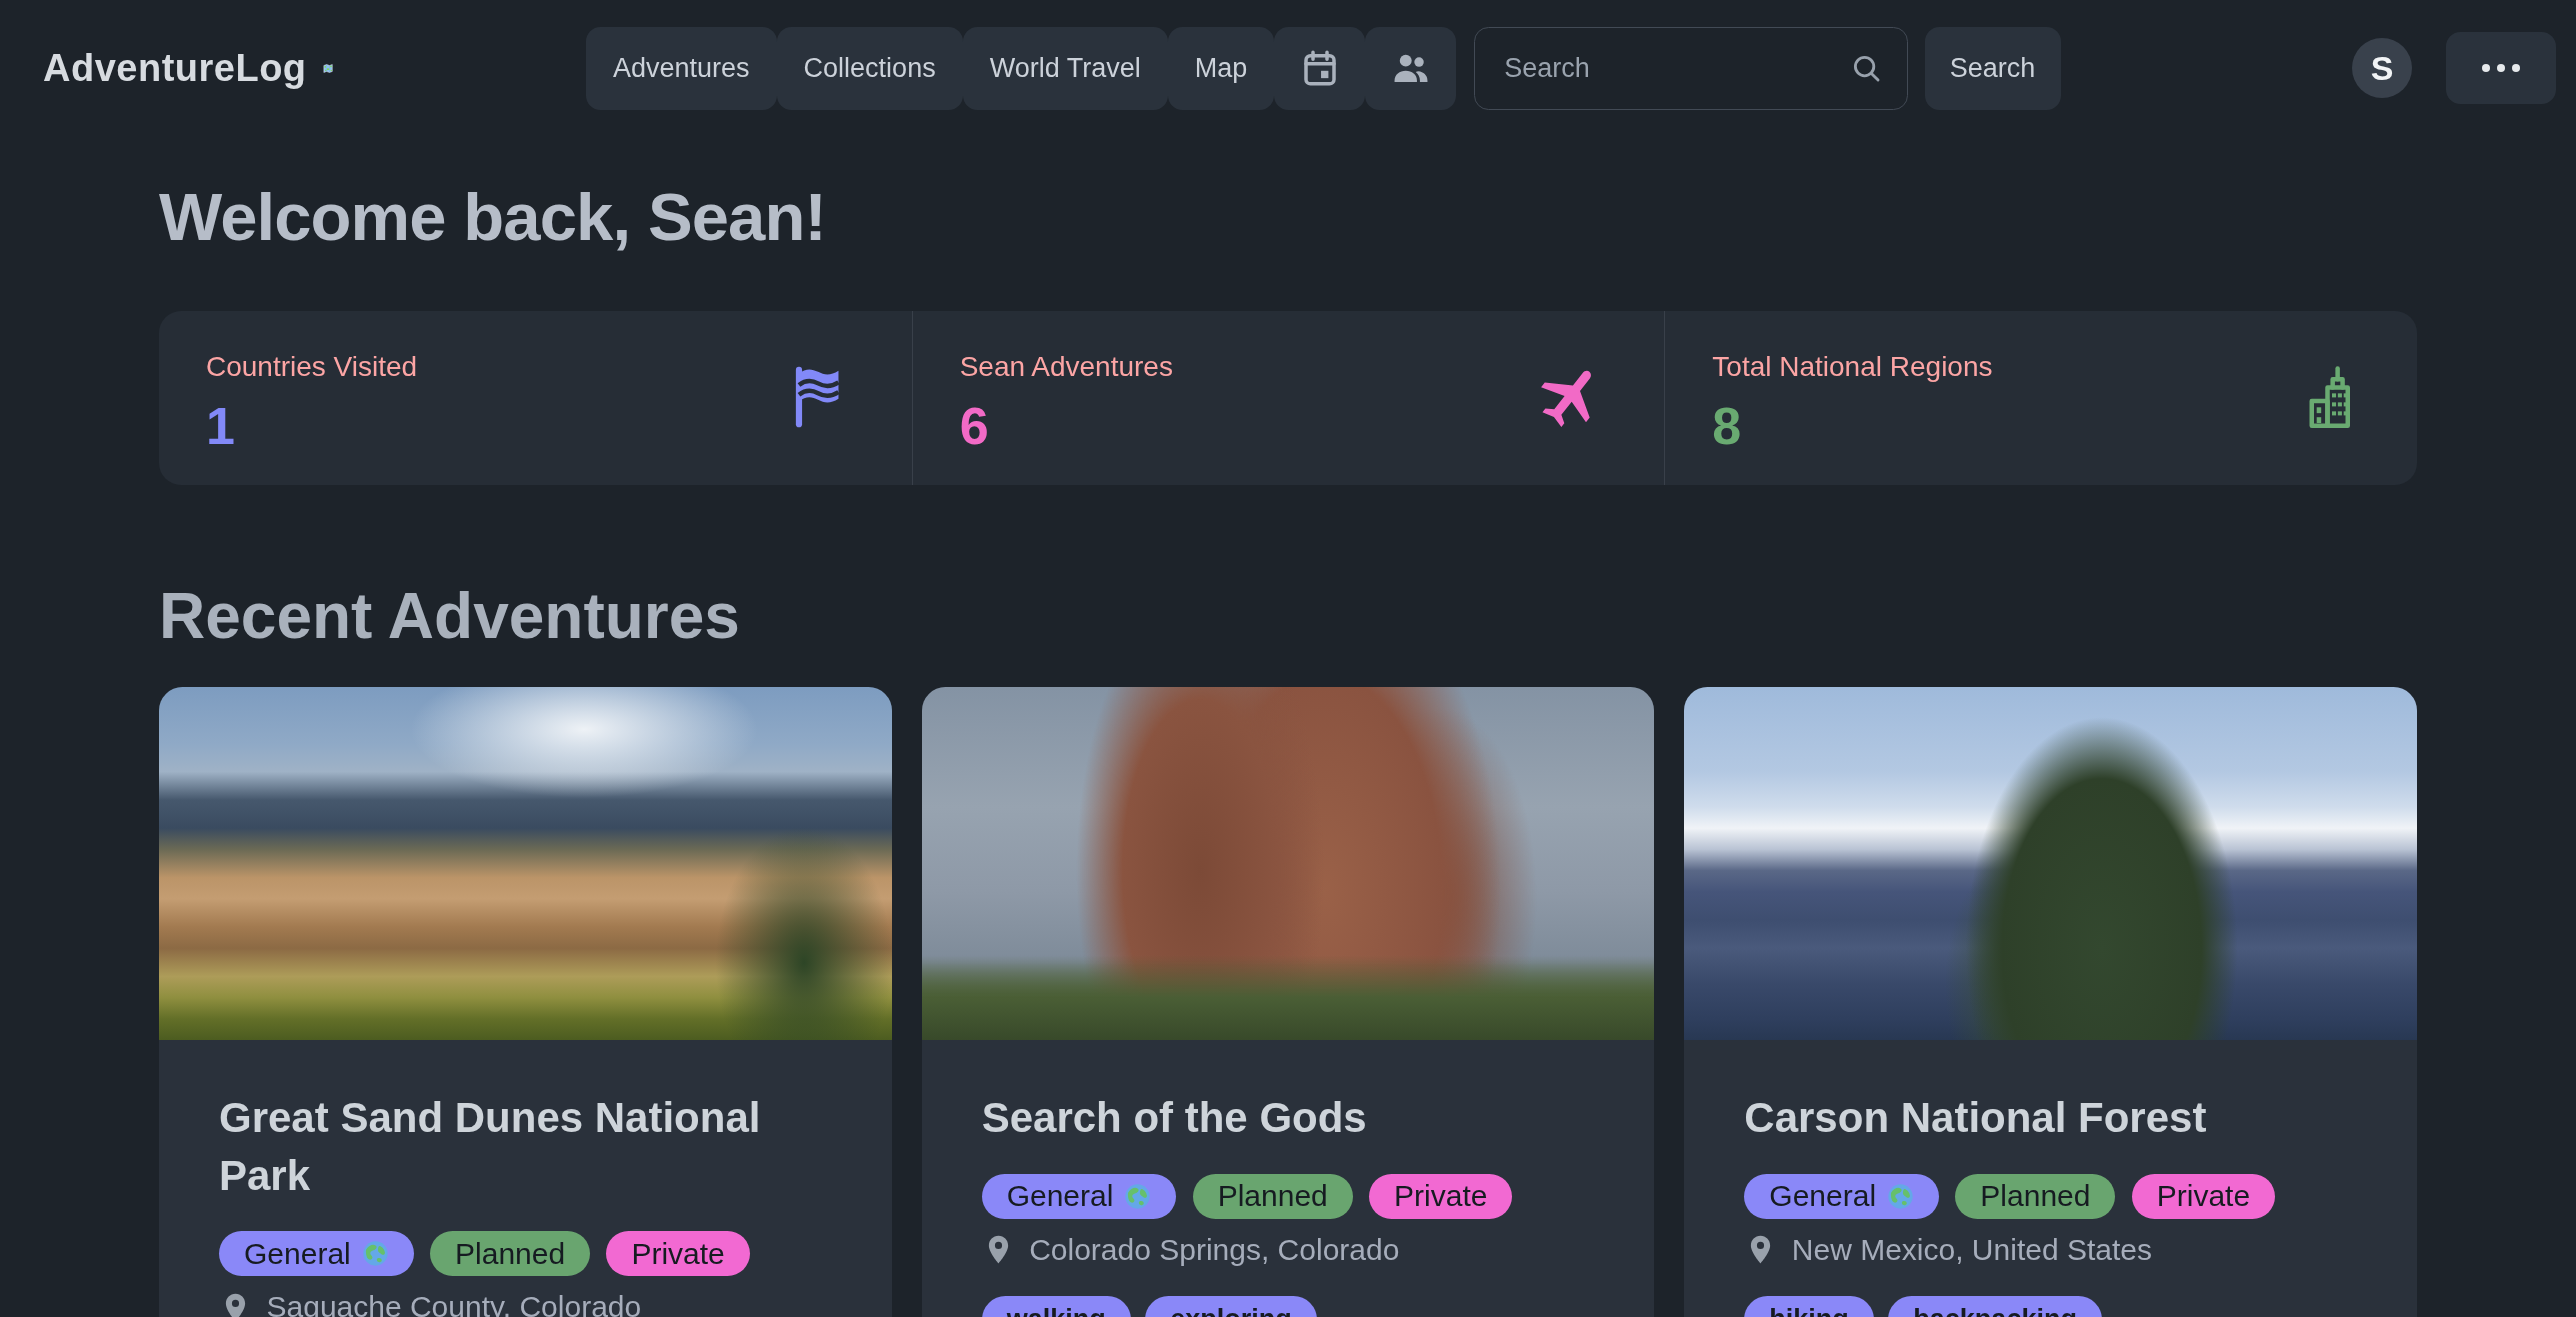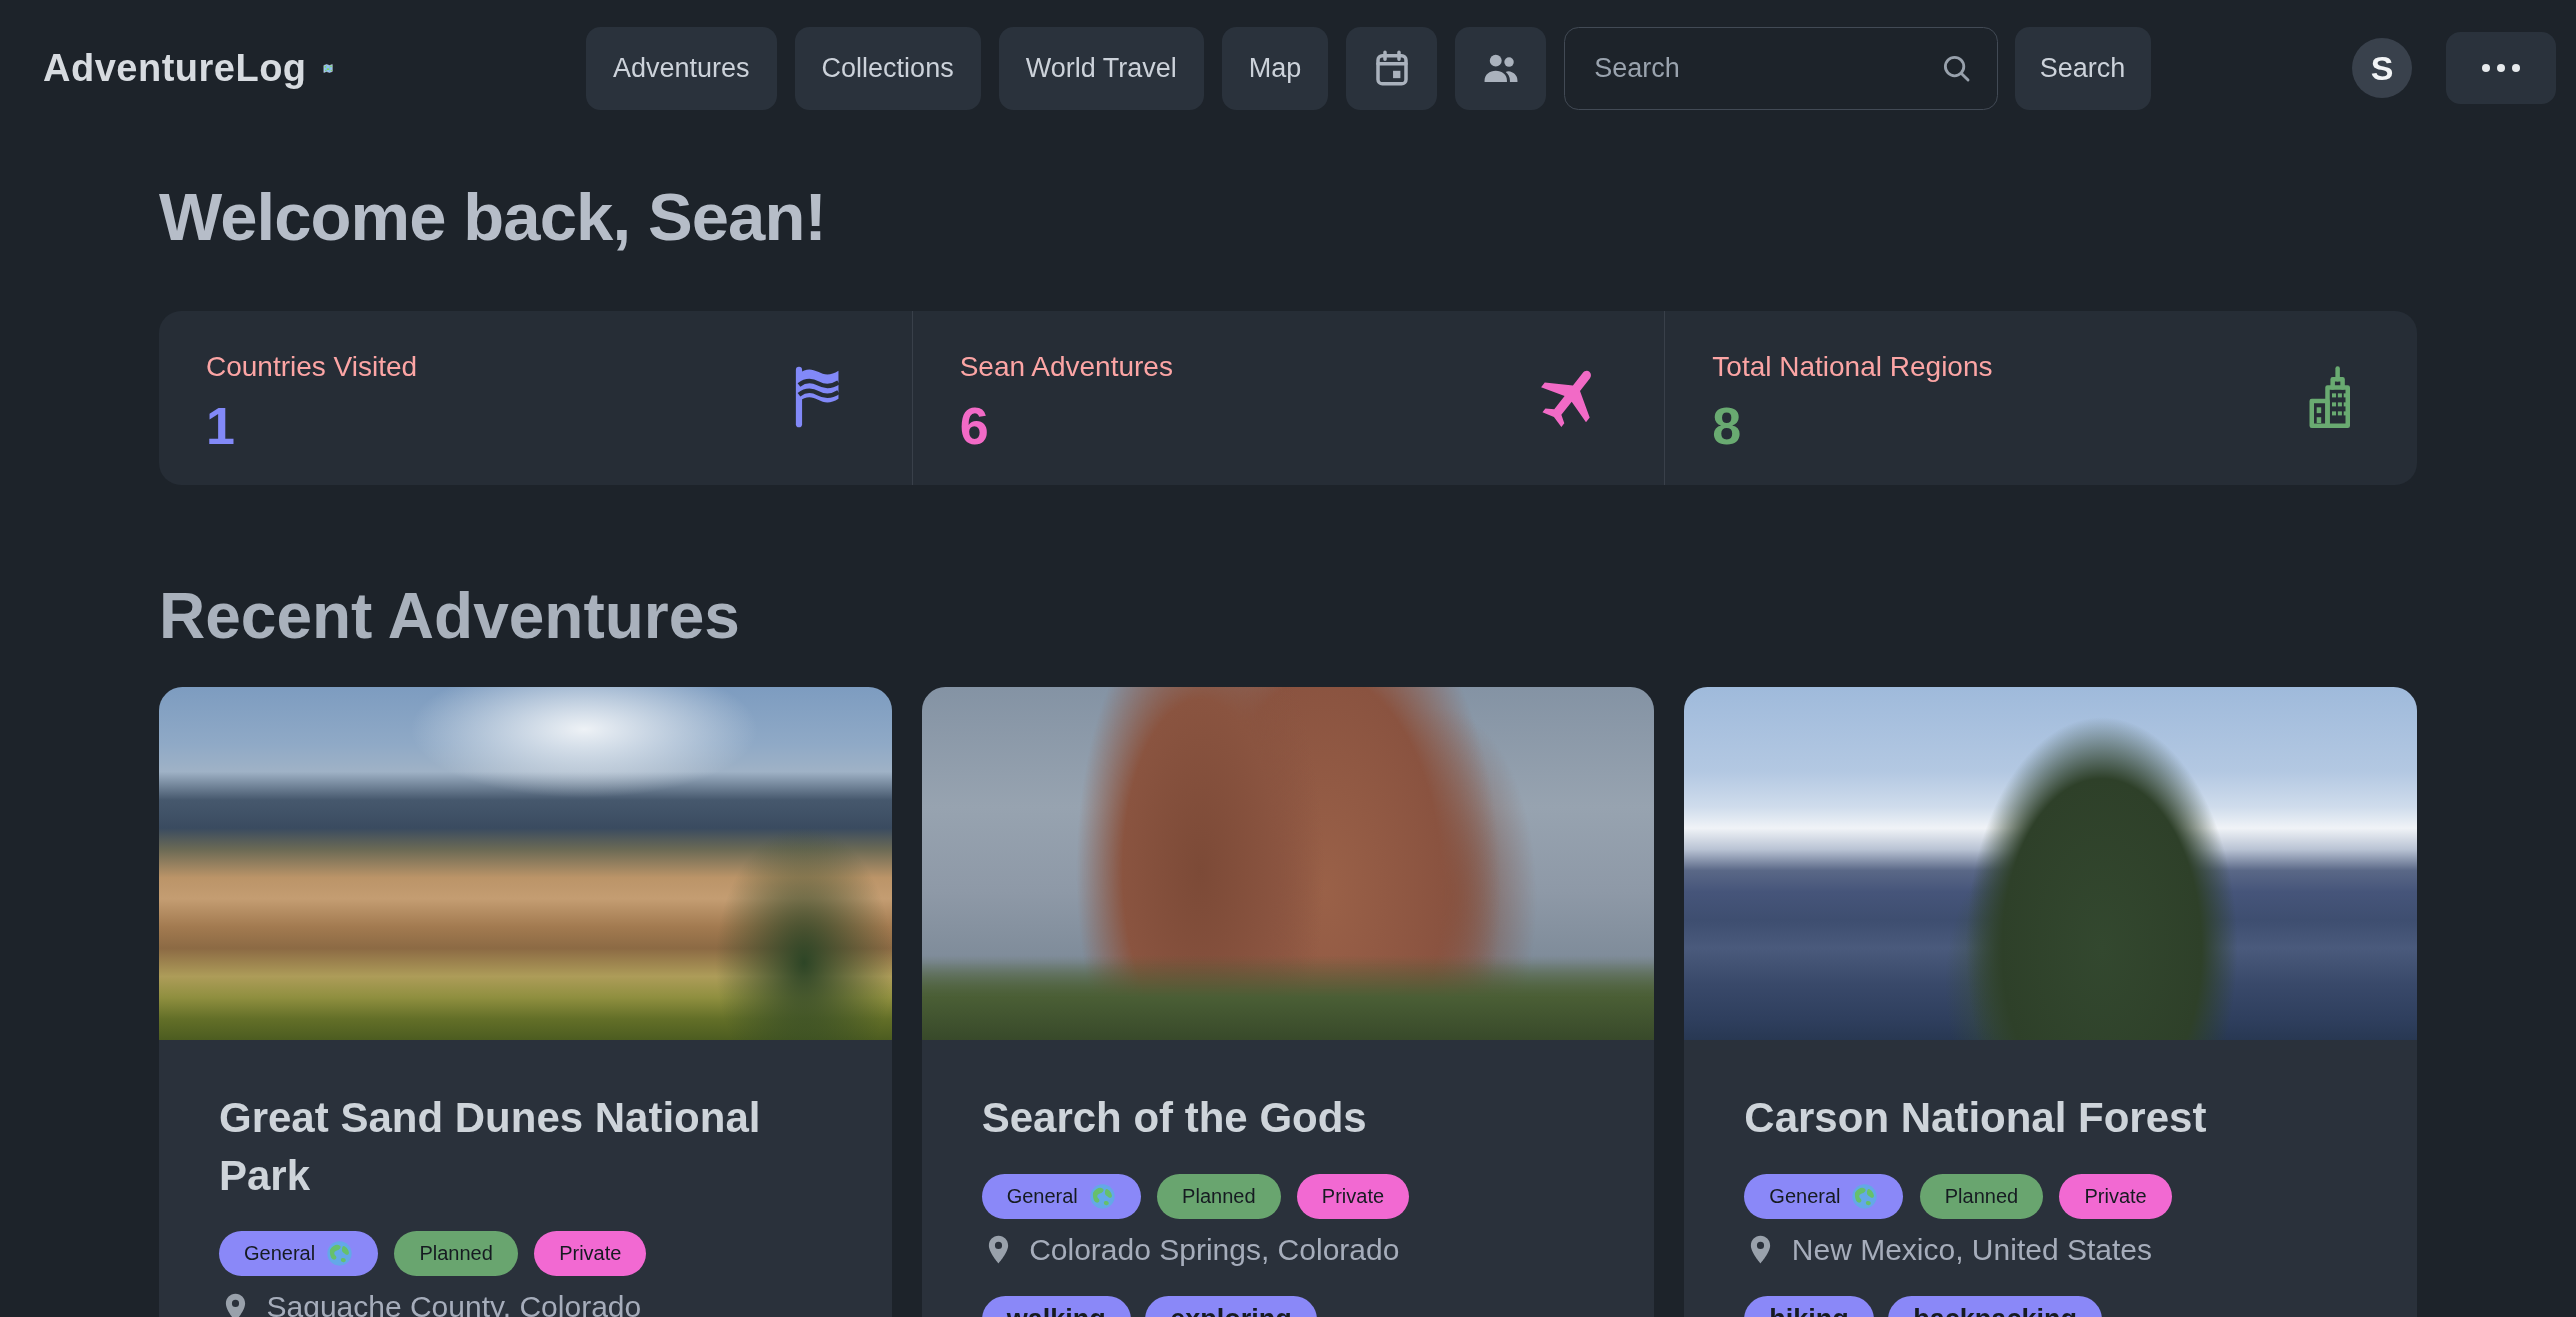--- a/index.html
+++ b/index.html
@@ -15,21 +15,21 @@
     height: 136px;
     display: flex;
     align-items: center;
     padding: 0 20px 0 43px;
   }
   .logo {
     display: flex; align-items: center; gap: 16.3px;
     width: 290px; flex: none; cursor: pointer;
   }
   .logo-title { font-size: 38px; font-weight: 700; color: #d7dbe0; letter-spacing: 0.5px; }
-  .nav-group { display: flex; align-items: center; gap: 18px; margin-left: 253px; flex: none; }
+  .nav-group { display: flex; align-items: center; margin-left: 253px; flex: none; }
   .nav-btn {
     height: 83px; padding: 0 27px; border: none; border-radius: 14.5px;
     background: #2a323c; color: #ccd2da; font-size: 27px;
     font-family: "Liberation Sans", sans-serif; cursor: pointer;
     display: flex; align-items: center; justify-content: center;
   }
   .icon-btn { width: 91px; padding: 0; }
   .search-wrap { display: flex; align-items: center; gap: 16.3px; margin-left: 18px; flex: none; }
   .search-box {
     position: relative; width: 434px; height: 83px;
@@ -120,21 +120,21 @@
       linear-gradient(180deg, #9fbadb 0%, #b3c8e2 24%, #cfdcec 34%, #f0f3f7 40%, #b9c3d4 46%, #5a6887 52%, #46557a 58%, #3e4e70 66%, #4a5a7c 74%, #39496a 84%, #2f3f5e 94%, #283853 100%);
   }
   .card-body { padding: 49px 60px 0 60px; }
   .card-title {
     font-size: 42px; font-weight: 600; color: #ced4da; line-height: 1.37;
   }
   .badge-row { display: flex; gap: 16.3px; margin-top: 27px; align-items: center; }
   .badge {
     display: inline-flex; align-items: center; gap: 11px;
     height: 45px; padding: 0 25px; border-radius: 23.5px;
-    font-size: 20px; color: #161b21; white-space: nowrap;
+    font-size: 30px; color: #161b21; white-space: nowrap;
   }
   .badge.purple { background: #8a88f8; }
   .badge.green  { background: #69a56f; }
   .badge.pink   { background: #f269d2; }
   .loc-row { display: flex; align-items: center; gap: 14.5px; margin-top: 14px; }
   .loc-text { font-size: 30px; color: #a6adbb; }
   .tag-row { display: flex; gap: 14.5px; margin-top: 29px; }
   .tag {
     display: inline-flex; align-items: center;
     height: 47px; padding: 0 25px; border-radius: 23.5px;

